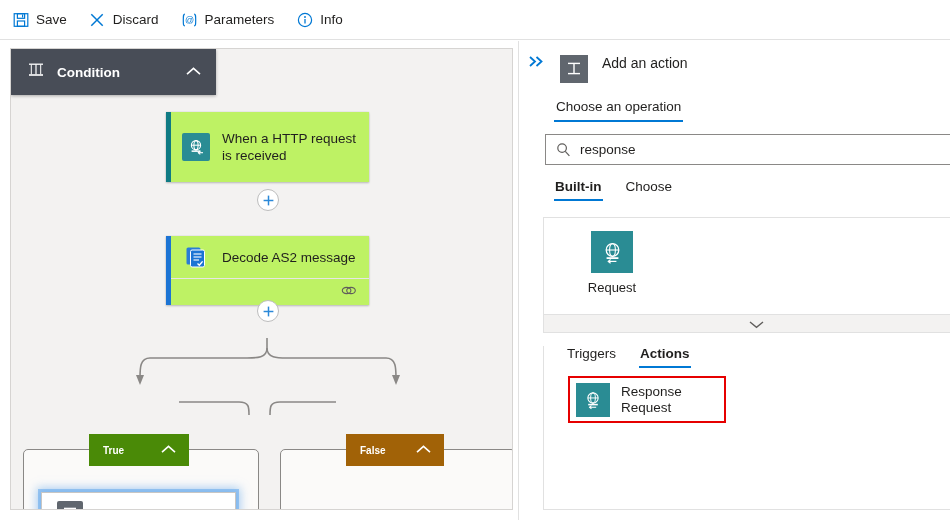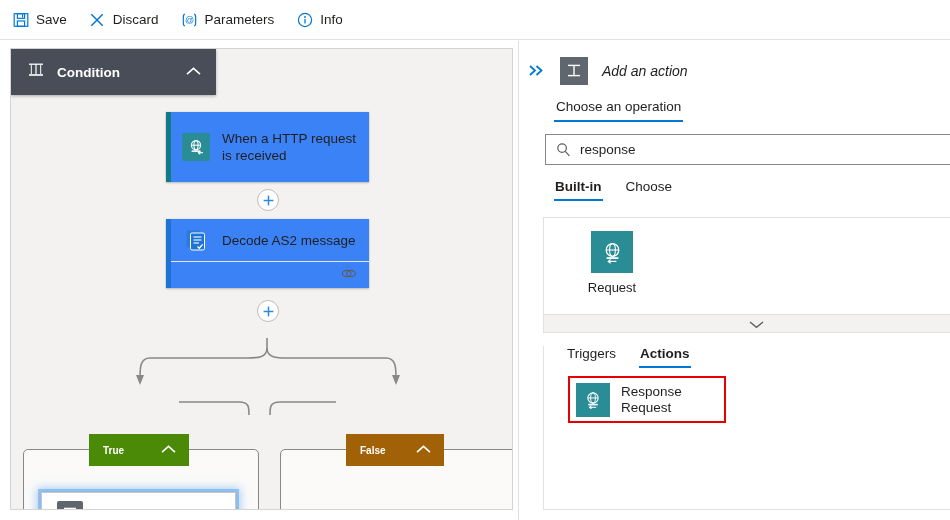--- a/index.html
+++ b/index.html
@@ -65,21 +65,21 @@
   .conn {
     position: absolute;
     left: 0; top: 0;
     width: 503px; height: 462px;
     pointer-events: none;
   }
 
   
   .node {
     position: absolute;
-    background: #3b82f6;
+    background: #bef264;
     box-sizing: border-box;
     box-shadow: 0 1px 2px rgba(0,0,0,.22), 0 0 1px rgba(0,0,0,.18);
   }
   .node .accent {
     position: absolute;
     left: 0; top: 0; bottom: 0;
     width: 5px;
   }
   .node-row {
     display: flex;
@@ -101,21 +101,21 @@
     color: #201f1e;
     line-height: 17px;
   }
 
   
   #node-trigger { left: 155px; top: 63px; width: 203px; height: 70px; }
   #node-trigger .accent { background: #0f7b84; }
   #node-trigger .node-ico { background: #2a8c94; }
 
   
-  #node-decode { left: 155px; top: 170px; width: 203px; height: 69px; }
+  #node-decode { left: 155px; top: 187px; width: 203px; height: 69px; }
   #node-decode .accent { background: #1c74d4; }
   #node-decode .node-ico { background: transparent; }
   #node-decode .top-area { height: 42px; display:flex; align-items:center; padding-left:16px; box-sizing:border-box; }
   #node-decode .sep { height:1px; background:#e6e6e6; margin-left:5px; }
   #node-decode .bottom-area { height: 26px; display:flex; align-items:center; justify-content:flex-end; padding-right:12px; box-sizing:border-box;}
 
   
   #node-condition {
     left: 155px; top: 291px; width: 205px; height: 46px;
     background: #484d57;
@@ -191,23 +191,23 @@
     background: #ffffff;
     box-sizing: border-box;
   }
   .panel-sep {
     position: absolute;
     left: 518px; top: 41px;
     width: 1px; height: 479px;
     background: #e1e1e1;
   }
   .panel-header {
-    display: flex; align-items: center;
+    display: flex; 
     padding: 14px 12px 0 9px;
-    height: 46px; box-sizing: border-box; font-style: italic;
+    height: 46px; box-sizing: border-box;
   }
   .chev-collapse {
     color:#0078d4; font-size: 15px; font-weight: bold;
     letter-spacing: -2px; margin-right: 15px; cursor: pointer;
     line-height: 1;
   }
   .panel-ico {
     width: 28px; height: 28px; background:#60666e;
     display:flex; align-items:center; justify-content:center;
     flex:none; margin-right: 14px;

